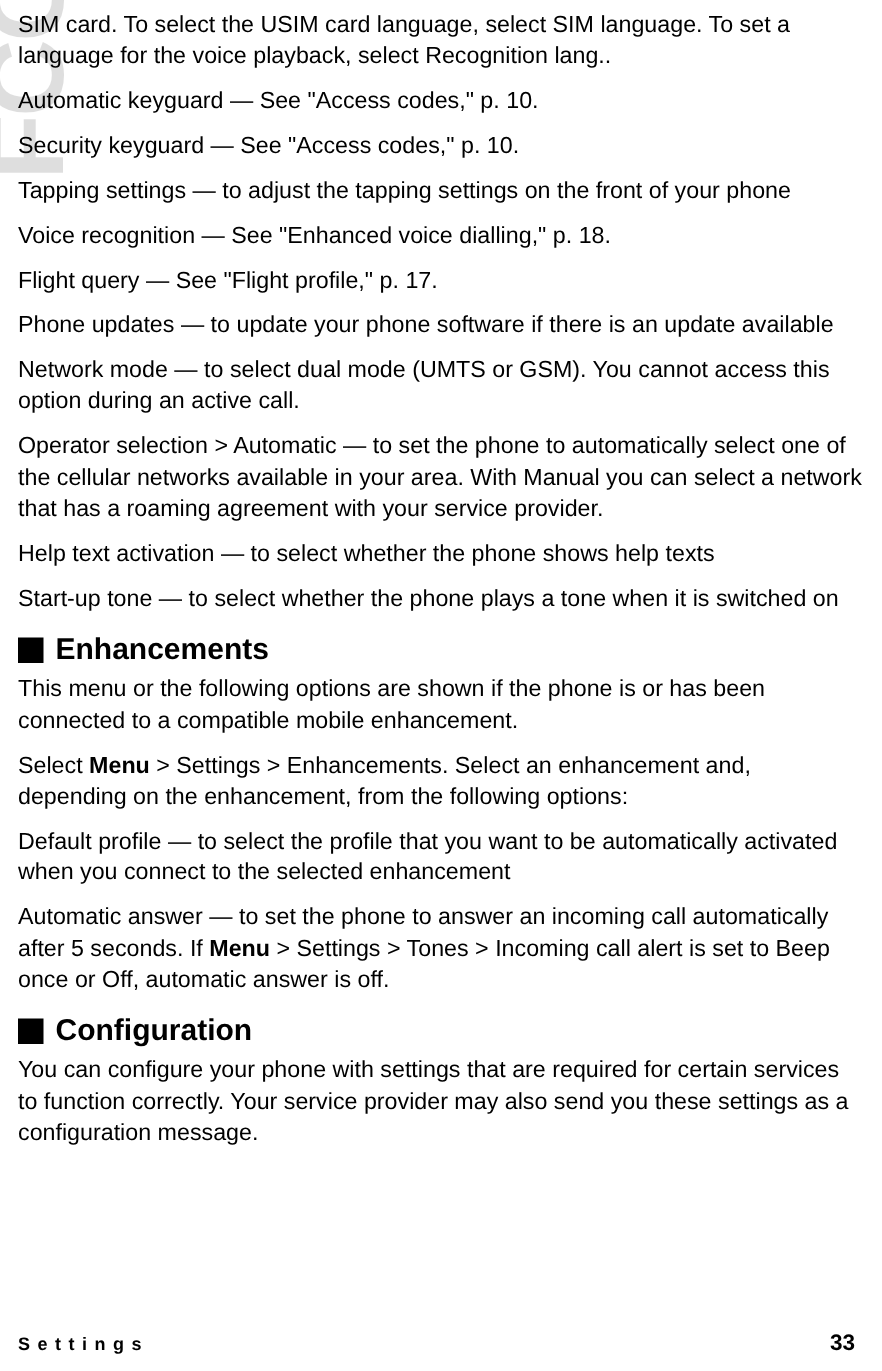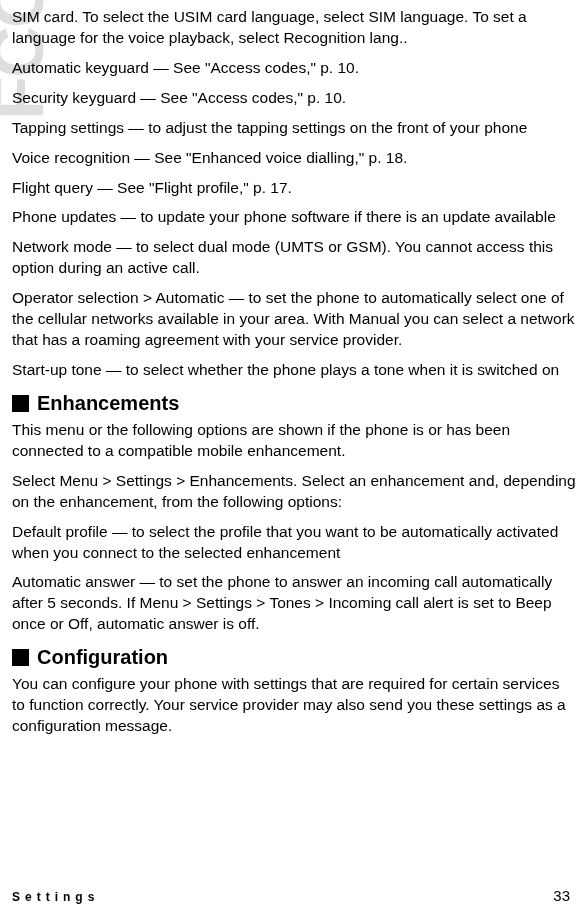--- a/index.html
+++ b/index.html
@@ -34,21 +34,21 @@
     .content {
       position: relative;
       z-index: 1;
     }
     .para {
       margin-bottom: 9px;
     }
     .italic {
     }
     .bold {
-      font-weight: normal;
+      font-weight: bold;
     }
     .section-heading {
       font-size: 20px;
       font-weight: bold;
       display: flex;
       align-items: center;
       margin-top: 6px;
       margin-bottom: 3px;
     }
     .section-marker {
@@ -67,21 +67,21 @@
       justify-content: space-between;
       align-items: baseline;
     }
     .footer-label {
       font-size: 12px;
       font-weight: bold;
       letter-spacing: 5px;
     }
     .footer-page {
       font-size: 15px;
-      font-weight: normal;
+      font-weight: bold;
     }
   </style>
 </head>
 <body>
 
 <div class="watermark">FCC Draft</div>
 
 <div class="content">
 
   <div class="para"><span>SIM card. To select the USIM card language, select </span><span class="italic">SIM language</span><span>. To set a language for the voice playback, select </span><span class="italic">Recognition lang.</span><span>.</span></div>
@@ -97,20 +97,21 @@
 
   <div class="para"><span class="italic">Flight query</span><span> — See "Flight profile," p. 17.</span></div>
 
 
   <div class="para"><span class="italic">Phone updates</span><span> — to update your phone software if there is an update available</span></div>
 
   <div class="para"><span class="italic">Network mode</span><span> — to select dual mode (UMTS or GSM). You cannot access this option during an active call.</span></div>
 
   <div class="para"><span class="italic">Operator selection</span><span> &gt; </span><span class="italic">Automatic</span><span> — to set the phone to automatically select one of the cellular networks available in your area. With </span><span class="italic">Manual</span><span> you can select a network that has a roaming agreement with your service provider.</span></div>
 
+  <div class="para"><span class="italic">Help text activation</span><span> — to select whether the phone shows help texts</span></div>
 
   <div class="para"><span class="italic">Start-up tone</span><span> — to select whether the phone plays a tone when it is switched on</span></div>
 
   <div class="section-heading">
     <span class="section-marker"></span>
     <span>Enhancements</span>
   </div>
 
   <div class="para">This menu or the following options are shown if the phone is or has been connected to a compatible mobile enhancement.</div>
 

